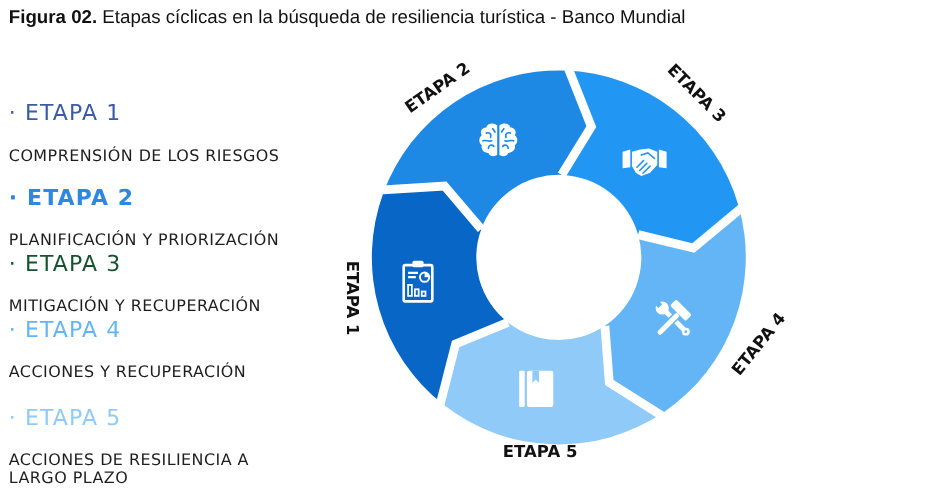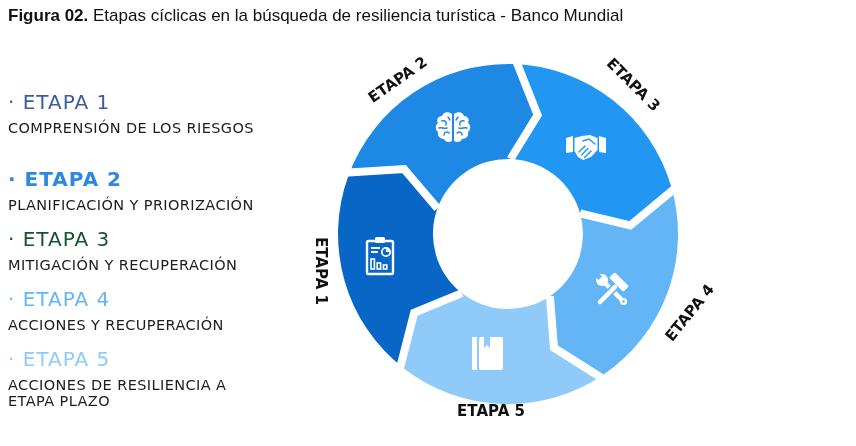--- a/index.html
+++ b/index.html
@@ -25,21 +25,21 @@
     .stage-block { position: absolute; left: 8px; }
     .stage-label {
       font-family: "DejaVu Sans", sans-serif;
       font-size: 20px;
       line-height: 20px;
       letter-spacing: 1px;
       white-space: nowrap;
       font-weight: normal;
     }
     .stage-desc {
-      margin-top: 8px;
+      margin-top: 22px;
       font-family: "DejaVu Sans", sans-serif;
       font-size: 14.5px;
       line-height: 16px;
       letter-spacing: 0.4px;
       color: #1d1d1d;
       width: 270px;
     }
 
     #ring-svg { position: absolute; left: 0; top: 0; }
 
@@ -84,25 +84,25 @@
     <div class="stage-desc">MITIGACIÓN Y RECUPERACIÓN</div>
   </div>
 
   <div class="stage-block" style="top:289px;">
     <div class="stage-label" style="color: rgb(100, 181, 246);">
       <span>·</span> <span>ETAPA 4</span>
     </div>
     <div class="stage-desc">ACCIONES Y RECUPERACIÓN</div>
   </div>
 
-  <div class="stage-block" style="top:349px;">
+  <div class="stage-block" style="top:369px;">
     <div class="stage-label" style="color: rgb(144, 202, 249);">
       <span>·</span> <span>ETAPA 5</span>
     </div>
-    <div class="stage-desc" style="width:245px;">ACCIONES DE RESILIENCIA A ETAPA PLAZO</div>
+    <div class="stage-desc" style="width:245px;">ACCIONES DE RESILIENCIA A LARGO PLAZO</div>
   </div>
 
   <svg id="ring-svg" width="856" height="446" viewBox="0 0 856 446">
 
     <path d="M403.3 368.0 A170 170 0 0 1 348.3 175.9 L404.1 169.1 L437.5 208.3 A75 75 0 0 0 461.8 293.1 L414.2 312.7 Z" fill="#0866C6"></path>
 
     <path d="M348.3 175.9 A170 170 0 0 1 513.9 64.1 L537.6 115.1 L510.6 159.0 A75 75 0 0 0 437.5 208.3 L404.1 169.1 Z" fill="#1E88E5"></path>
 
     <path d="M513.9 64.1 A170 170 0 0 1 671.4 187.1 L630.2 225.5 L580.1 213.3 A75 75 0 0 0 510.6 159.0 L537.6 115.1 Z" fill="#2196F3"></path>
 

